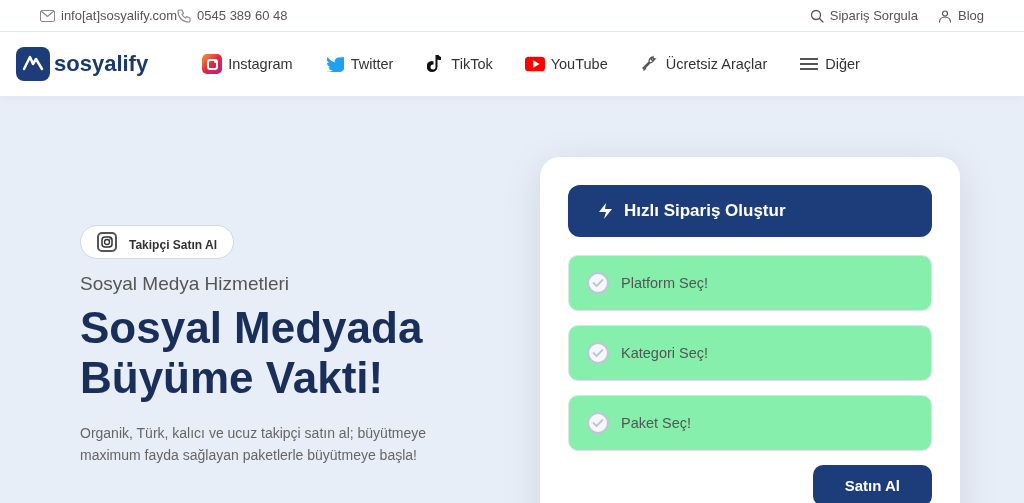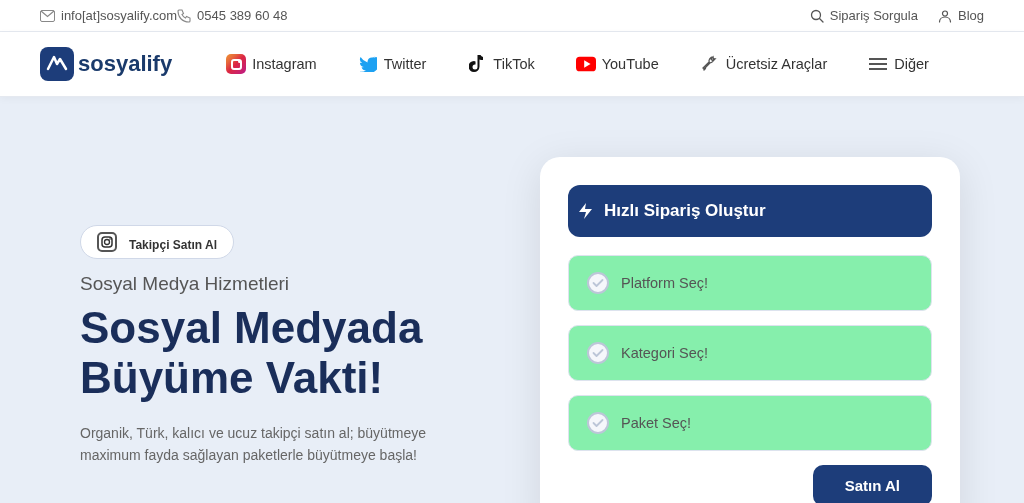--- a/index.html
+++ b/index.html
@@ -21,21 +21,21 @@
       font-size: 13px;
       color: #555;
     }
     .top-bar-left { display: flex; align-items: center; }
     .top-bar-right { display: flex; gap: 20px; align-items: center; }
     .top-bar-item { display: flex; align-items: center; gap: 6px; color: #555; text-decoration: none; }
 
     
     .navbar {
       background: #fff;
-      padding: 14px 40px;
+      padding: 14px 16px;
       display: flex;
       align-items: center;
       gap: 0;
       border-bottom: 1px solid #e5e9f0;
       box-shadow: 0 2px 8px rgba(0,0,0,0.04);
     }
     .logo {
       display: flex;
       align-items: center;
       gap: 4px;
@@ -45,21 +45,21 @@
       text-decoration: none;
       margin-right: 40px;
     }
     .logo-icon {
       width: 34px;
       height: 34px;
     }
     .nav-items {
       display: flex;
       align-items: flex-start;
-      gap: 13px;
+      gap: 4px;
       flex: 1;
     }
     .nav-item {
       display: flex;
       align-items: center;
       gap: 6px;
       padding: 8px 14px;
       border-radius: 8px;
       font-size: 14.5px;
       font-weight: 500;
@@ -131,21 +131,21 @@
     }
     .order-card {
       background: #fff;
       border-radius: 20px;
       padding: 28px;
       box-shadow: 0 8px 40px rgba(0,0,0,0.10);
     }
     .card-header {
       background: #1d3d7a;
       border-radius: 12px;
-      padding: 16px 8px;
+      padding: 16px 28px;
       color: #fff;
       font-size: 17px;
       font-weight: 700;
       display: flex;
       align-items: center;
       gap: 10px;
       margin-bottom: 18px;
     }
     .card-select {
       background: #86efac;

